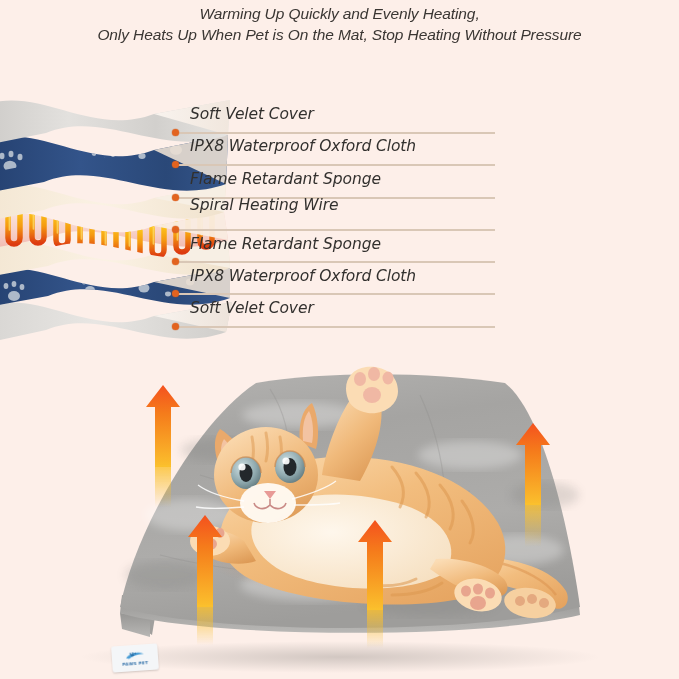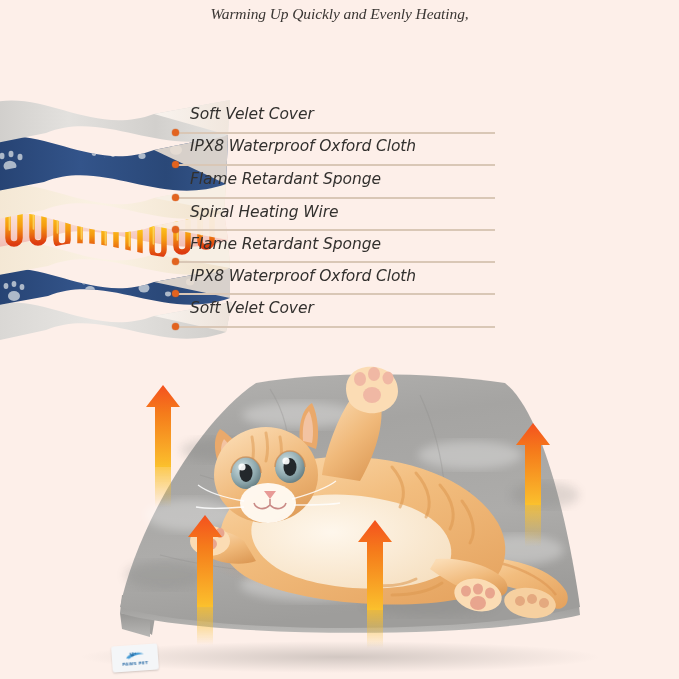--- a/index.html
+++ b/index.html
@@ -15,21 +15,21 @@
 
   
   .hdr{position:absolute;left:0;top:0;width:679px;text-align:center;}
   .title{
     font-family:"DejaVu Sans", sans-serif;
     font-size:25px;font-weight:bold;font-style:italic;
     color:#e04e1b;letter-spacing:-0.2px;
     margin-top:14px;line-height:1.1;
   }
   .sub{
-    font-family:Liberation Serif, serif;
+    font-family:Liberation Sans, sans-serif;
     font-size:15.5px;font-style:italic;color:#3a3633;
     line-height:1.34;margin-top:4px;letter-spacing:-0.1px;
   }
   .sub div{white-space:nowrap;}
 
   
   .diagram{position:absolute;left:-6px;top:100px;width:250px;height:245px;}
   .diagram svg{display:block;}
 
   
@@ -61,20 +61,21 @@
                font-family:"DejaVu Sans", sans-serif;line-height:1;margin-top:1px;}
 </style>
 </head>
 <body>
 
 <div id="page">
 
   <div class="hdr">
     <div class="sub">
       <div>Warming Up Quickly and Evenly Heating,</div>
+      <div>Only Heats Up When Pet is On the Mat, Stop Heating Without Pressure</div>
     </div>
   </div>
 
   <div class="diagram">
     <svg width="250" height="245" viewBox="0 0 250 245" xmlns="http://www.w3.org/2000/svg">
       <defs>
         <linearGradient id="gVel" x1="0" y1="0" x2="1" y2="0">
           <stop offset="0%" stop-color="#cdcbc8"></stop>
           <stop offset="35%" stop-color="#e3e1de"></stop>
           <stop offset="70%" stop-color="#d2d0cd"></stop>
@@ -242,21 +243,21 @@
       <div class="dot" style="top:61px"></div>
     </div>
 
     <div>
       <div class="lbl" style="top:70px">Flame Retardant Sponge</div>
       <div class="leader" style="top:97px"></div>
       <div class="dot" style="top:94px"></div>
     </div>
 
     <div>
-      <div class="lbl" style="top:103px">Spiral Heating Wire</div>
+      <div class="lbl" style="top:96px">Spiral Heating Wire</div>
       <div class="leader" style="top:129px"></div>
       <div class="dot" style="top:126px"></div>
     </div>
 
     <div>
       <div class="lbl" style="top:135px">Flame Retardant Sponge</div>
       <div class="leader" style="top:161px"></div>
       <div class="dot" style="top:158px"></div>
     </div>
 

